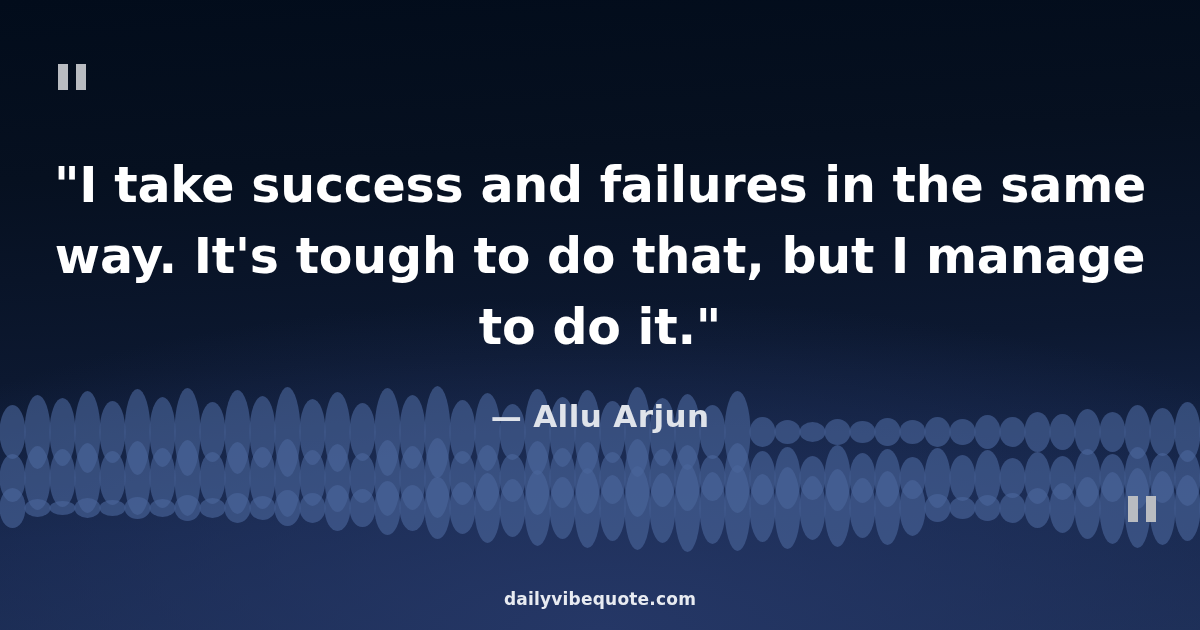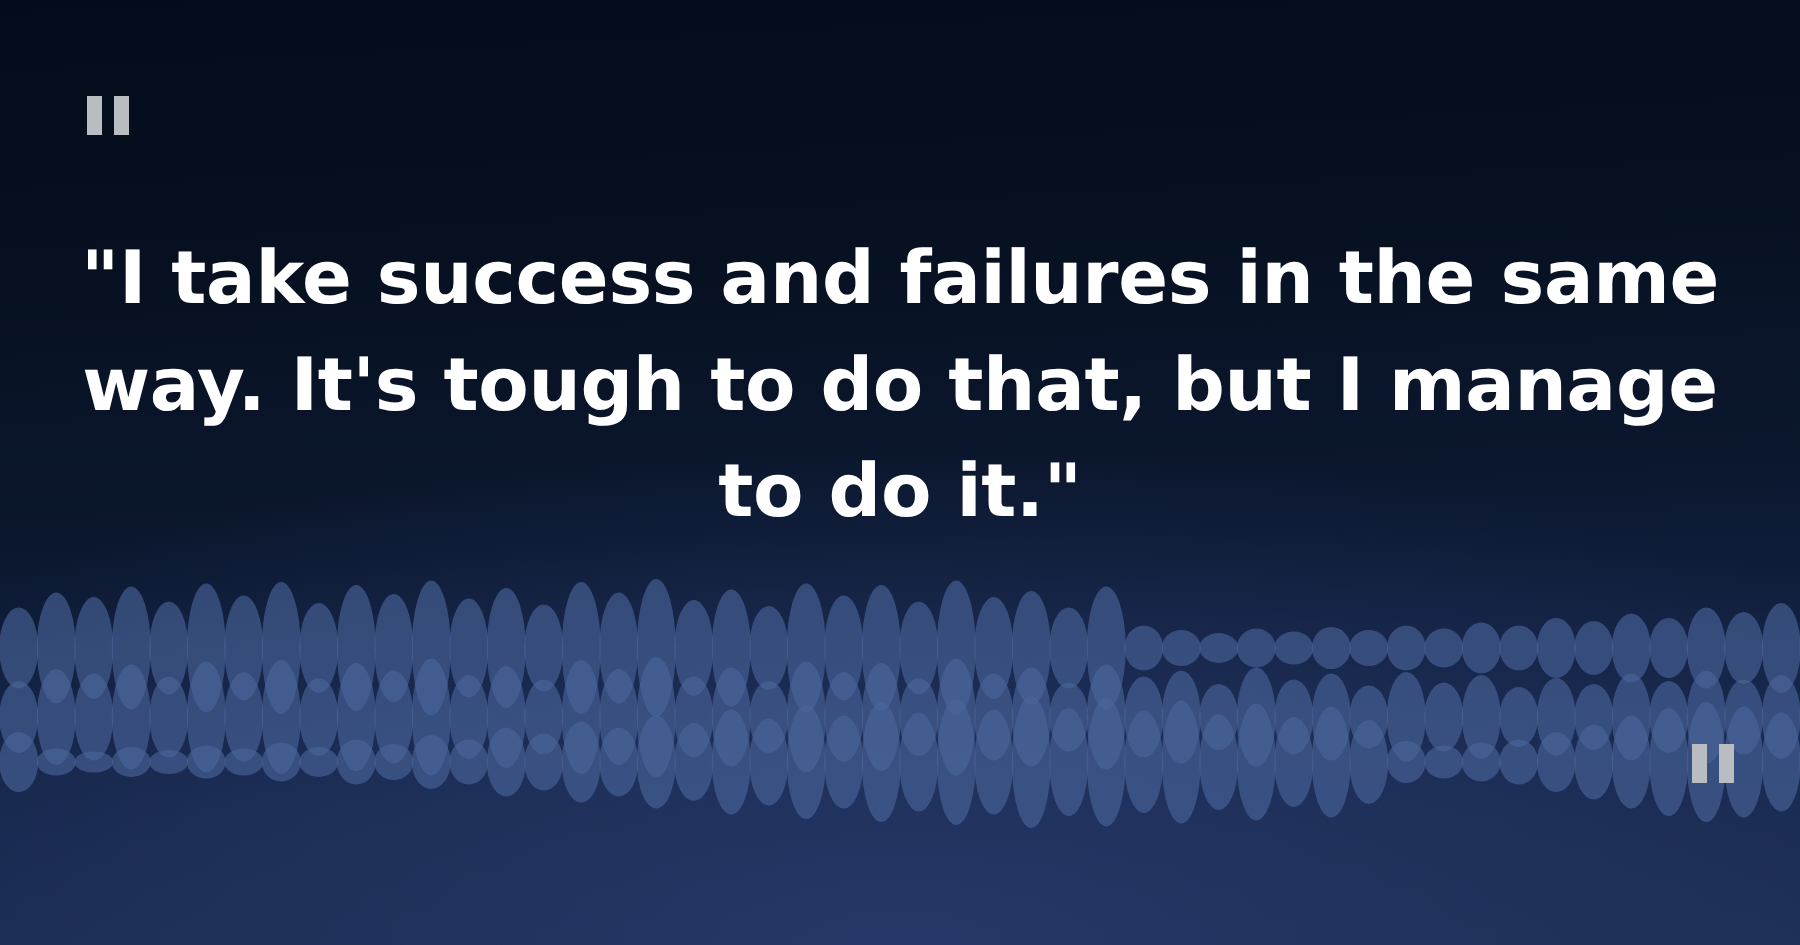--- a/index.html
+++ b/index.html
@@ -243,20 +243,22 @@
       </g>
     </svg>
 
   <div class="quote-mark" id="quote-mark-top">
     <span></span>
     <span></span>
   </div>
 
   <p id="quote-text">"I take success and failures in the same way. It's tough to do that, but I manage to do it."</p>
 
+  <div id="attribution">— Allu Arjun</div>
 
   <div class="quote-mark" id="quote-mark-bottom">
     <span></span>
     <span></span>
   </div>
 
+  <div id="site-footer">dailyvibequote.com</div>
 
 </div>
 
 </body></html>

